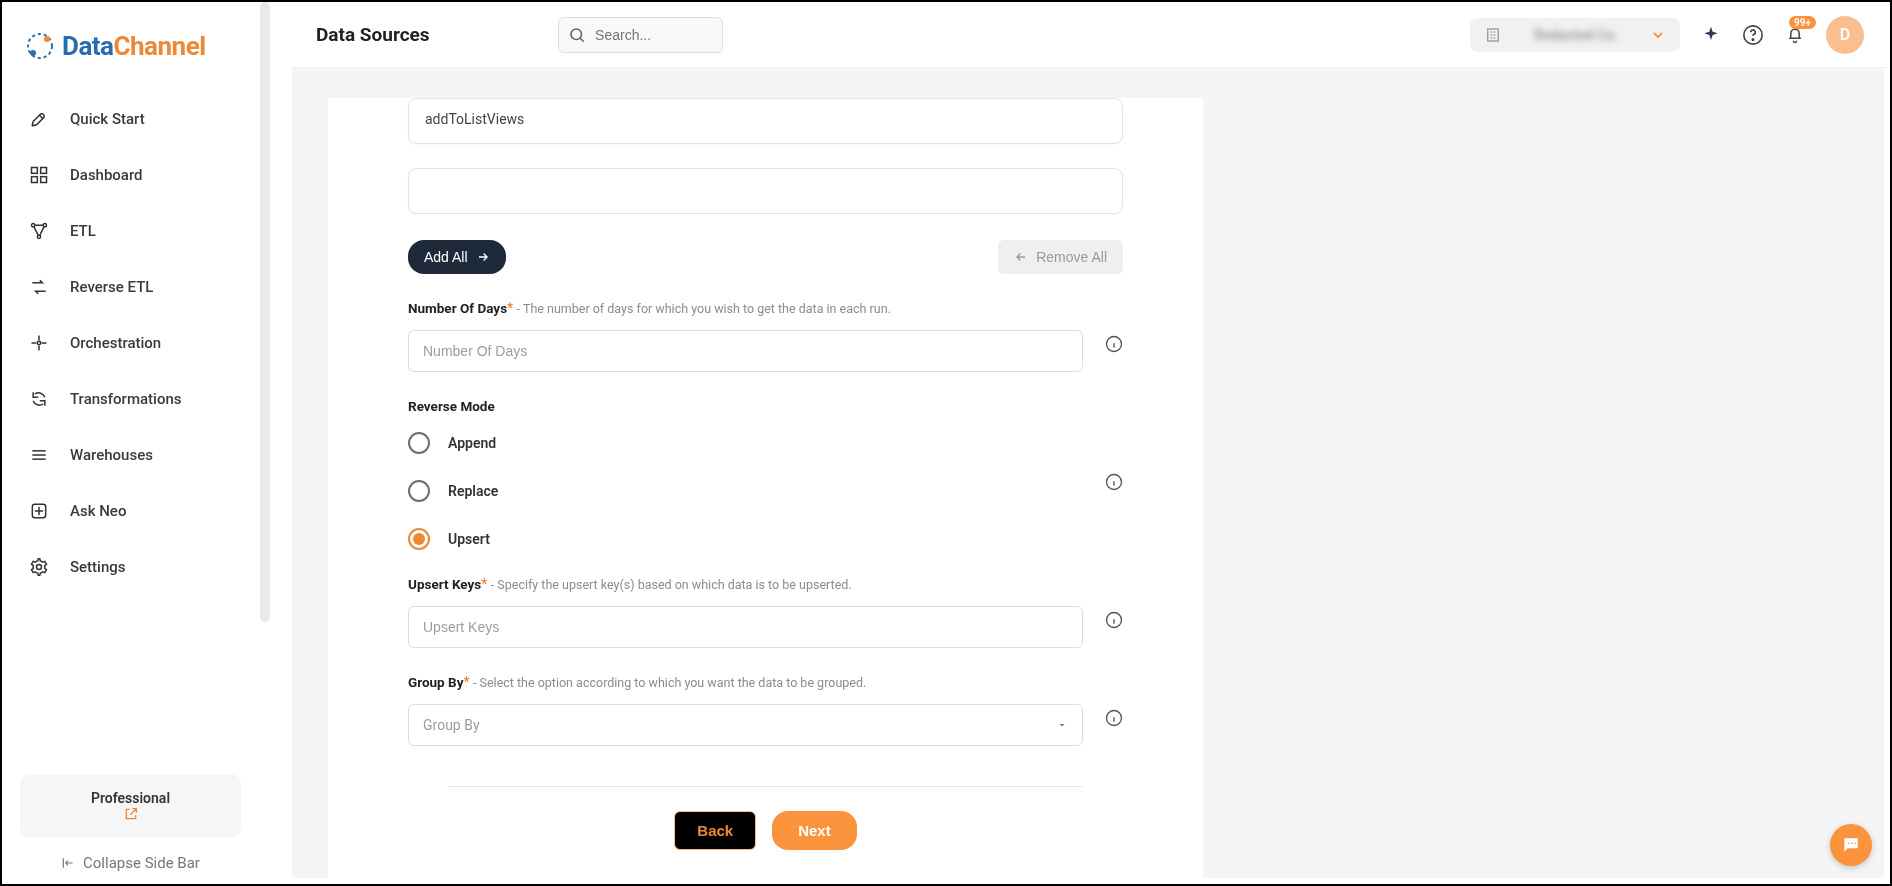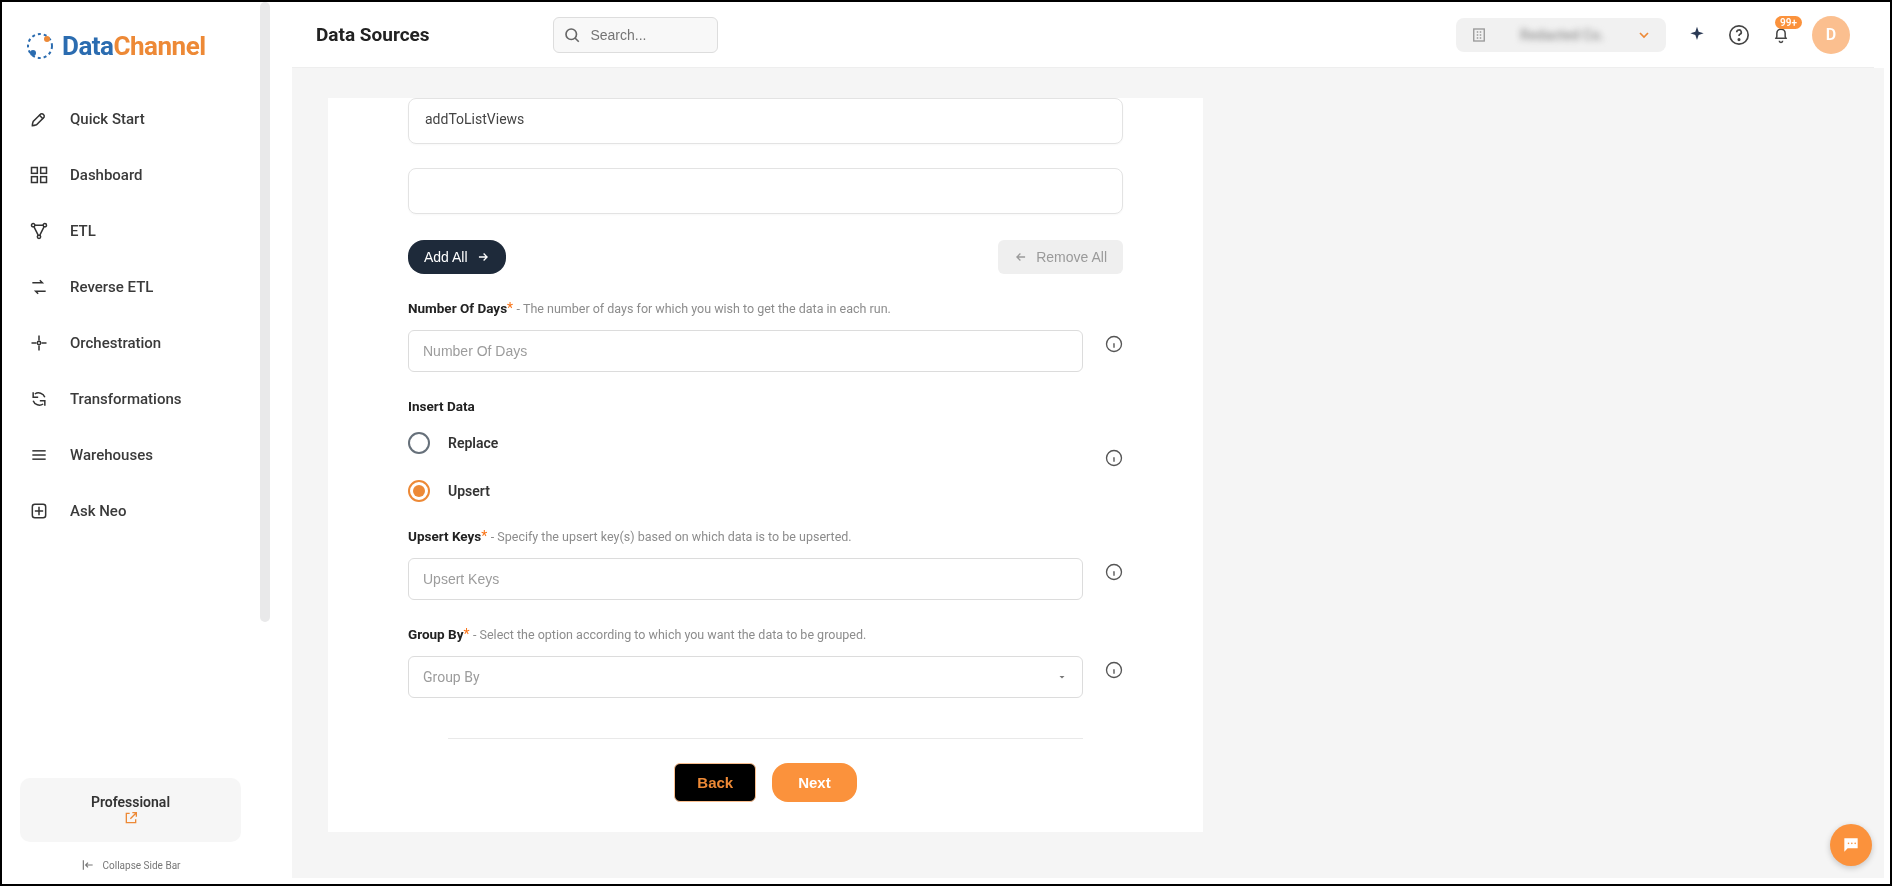--- a/index.html
+++ b/index.html
@@ -57,37 +57,37 @@
     background: #f6f6f6;
     border-radius: 10px;
     padding: 16px 16px;
     display:flex;align-items:center;justify-content:space-between;
     color:#333;font-weight:600;flex-direction:column;
   }
   .plan-box .ext{color:#ed8936;}
 
   .collapse-bar {
     margin-top: 16px;
-    font-size: 10px;
+    font-size: 15px;
     color:#777;
     display:flex;align-items:center;justify-content:center;gap:8px;
     cursor:pointer;
   }
 
   .sidebar-scroll {
     position:absolute;
     left:258px; top:0; width:10px; height:620px;
     background:#e9e9ea;
     border-radius:5px;
   }
 
   
   .header {
     position:absolute;
-    left:290px; right:16px; top:0;
+    left:290px; right:2px; top:0;
     height:66px;
     background:#fff;
     border-bottom:1px solid #eee;
     display:flex;align-items:center;
     padding: 0 24px 0 24px;
     gap:20px;
   }
   .page-title{font-size:19px;font-weight:700;color:#222;}
   .search-wrap{
     margin-left:auto;
@@ -312,20 +312,29 @@
       <span>Warehouses</span>
     </div>
     <div class="nav-item">
       <span class="ic">
           <svg width="20" height="20" viewBox="0 0 24 24" fill="none" stroke="currentColor" stroke-width="1.8">
             <rect x="4" y="4" width="16" height="16" rx="3"></rect>
             <path d="M12 7v10M7 12h10"></path>
           </svg>
         </span>
       <span>Ask Neo</span>
+    </div>
+    <div class="nav-item">
+      <span class="ic">
+          <svg width="20" height="20" viewBox="0 0 24 24" fill="none" stroke="currentColor" stroke-width="1.8">
+            <circle cx="12" cy="12" r="3"></circle>
+            <path d="M19 12a7 7 0 0 0-.2-1.7l2.2-1.6-2-3.4-2.6 1a7 7 0 0 0-2.9-1.7L13 2h-2l-.5 2.6A7 7 0 0 0 7.6 6.3l-2.6-1-2 3.4 2.2 1.6A7 7 0 0 0 5 12c0 .6.1 1.1.2 1.7l-2.2 1.6 2 3.4 2.6-1a7 7 0 0 0 2.9 1.7L11 22h2l.5-2.6a7 7 0 0 0 2.9-1.7l2.6 1 2-3.4-2.2-1.6c.1-.6.2-1.1.2-1.7z"></path>
+          </svg>
+        </span>
+      <span>Settings</span>
     </div>
   </nav>
 
   <div class="plan-box">
     <span>Professional</span>
     <span class="ext">
       <svg width="16" height="16" viewBox="0 0 24 24" fill="none" stroke="currentColor" stroke-width="2">
           <path d="M14 4h6v6M20 4l-9 9"></path>
           <path d="M19 14v5H5V5h5"></path>
         </svg>
@@ -430,23 +439,29 @@
         <span class="info-ic">
           <svg width="18" height="18" viewBox="0 0 24 24" fill="none" stroke="currentColor" stroke-width="1.8">
               <circle cx="12" cy="12" r="10"></circle>
               <path d="M12 8h.01M11 12h1v5"></path>
             </svg>
         </span>
       </div>
     </div>
 
     <div class="field-block">
-      <span class="lbl">Insert Data</span>
+      <span class="lbl">Reverse Mode</span>
       <div class="row-with-info">
         <div class="radio-group" style="width:760px">
+          <label class="radio-item">
+            <span class="radio-outer">
+                <span class="radio-inner"></span>
+              </span>
+            <span>Append</span>
+          </label>
           <label class="radio-item">
             <span class="radio-outer">
                 <span class="radio-inner"></span>
               </span>
             <span>Replace</span>
           </label>
           <label class="radio-item selected">
             <span class="radio-outer">
                 <span class="radio-inner"></span>
               </span>

